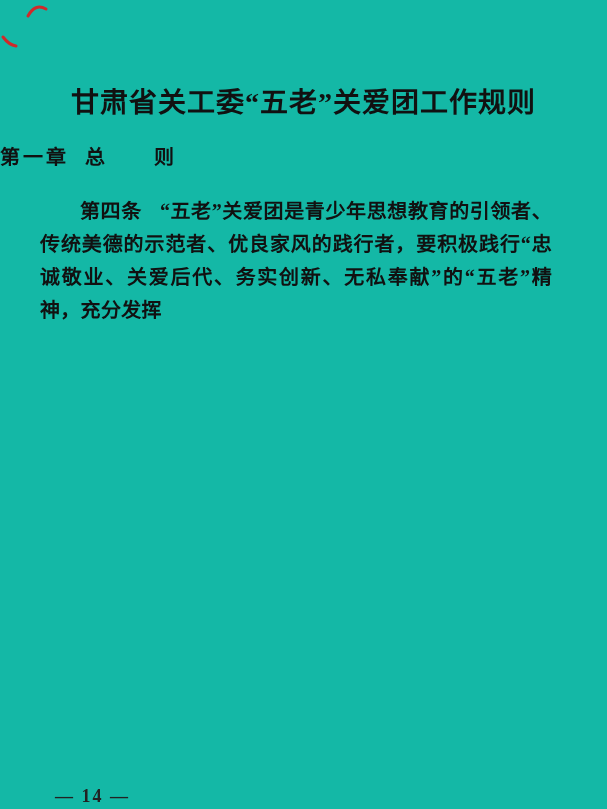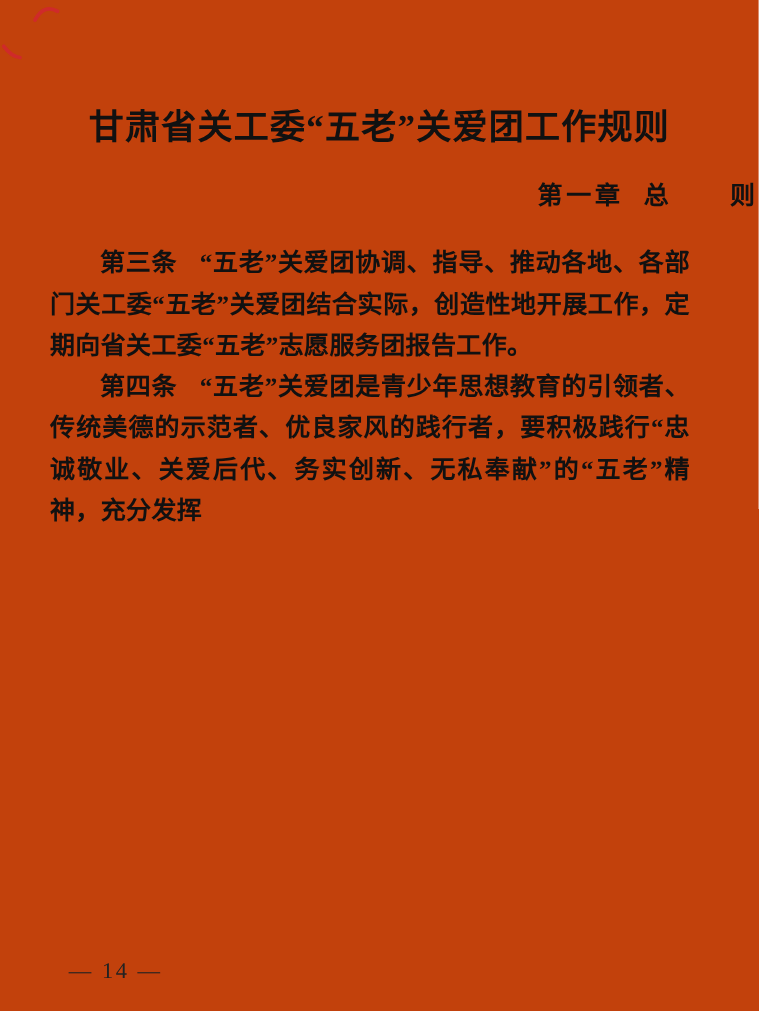--- a/index.html
+++ b/index.html
@@ -4,21 +4,21 @@
 <style>
   html, body {
     margin: 0;
     padding: 0;
     background: #ffffff;
   }
   .page {
     position: relative;
     width: 607px;
     height: 809px;
-    background: #c2410c;
+    background: #14b8a6;
     overflow: hidden;
     font-family: "Liberation Serif", "DejaVu Serif", serif;
     color: #111111;
   }
   .pen-marks {
     position: absolute;
     top: 0;
     left: 0;
     width: 60px;
     height: 60px;
@@ -35,21 +35,21 @@
     padding-top: 85px;
     text-align: center;
     font-size: 28px;
     line-height: 36px;
     font-weight: bold;
     letter-spacing: 1px;
     font-family: "Liberation Serif", "DejaVu Serif", serif;
   }
   .chapter {
     margin-top: 24px;
-    text-align: right;
+    text-align: left;
     font-size: 20px;
     line-height: 24px;
     font-weight: bold;
     letter-spacing: 3px;
     font-family: "Liberation Sans", "DejaVu Sans", sans-serif;
   }
   .chapter .chapter-label {
     margin-right: 0.8em;
   }
   .doc-body {
@@ -66,25 +66,25 @@
   .doc-body p {
     margin: 0;
     text-indent: 2em;
   }
   .article-label {
     margin-right: 0.9em;
   }
   .page-number {
     position: absolute;
     left: 55px;
-    top: 764px;
+    top: 784px;
     font-size: 18px;
     line-height: 24px;
     letter-spacing: 2px;
-    font-weight: normal;
+    font-weight: bold;
     color: #222222;
     font-family: "Liberation Serif", "DejaVu Serif", serif;
   }
 </style>
 </head>
 <body>
 
 <div class="page">
 
   <svg class="pen-marks" viewBox="0 0 60 60" aria-hidden="true">
@@ -93,22 +93,19 @@
   </svg>
 
   <h1 class="doc-title">甘肃省关工委“五老”关爱团工作规则</h1>
 
   <div class="chapter">
     <span class="chapter-label">第一章</span><span class="chapter-name">总　　则</span>
   </div>
 
   <div class="doc-body">
     <p>
-      <span class="article-label">第三条</span><span class="article-text">“五老”关爱团协调、指导、推动各地、各部门关工委“五老”关爱团结合实际，创造性地开展工作，定期向省关工委“五老”志愿服务团报告工作。</span>
-    </p>
-    <p>
       <span class="article-label">第四条</span><span class="article-text">“五老”关爱团是青少年思想教育的引领者、传统美德的示范者、优良家风的践行者，要积极践行“忠诚敬业、关爱后代、务实创新、无私奉献”的“五老”精神，充分发挥</span>
     </p>
   </div>
 
   <div class="page-number">— 14 —</div>
 
 </div>
 
 </body></html>

